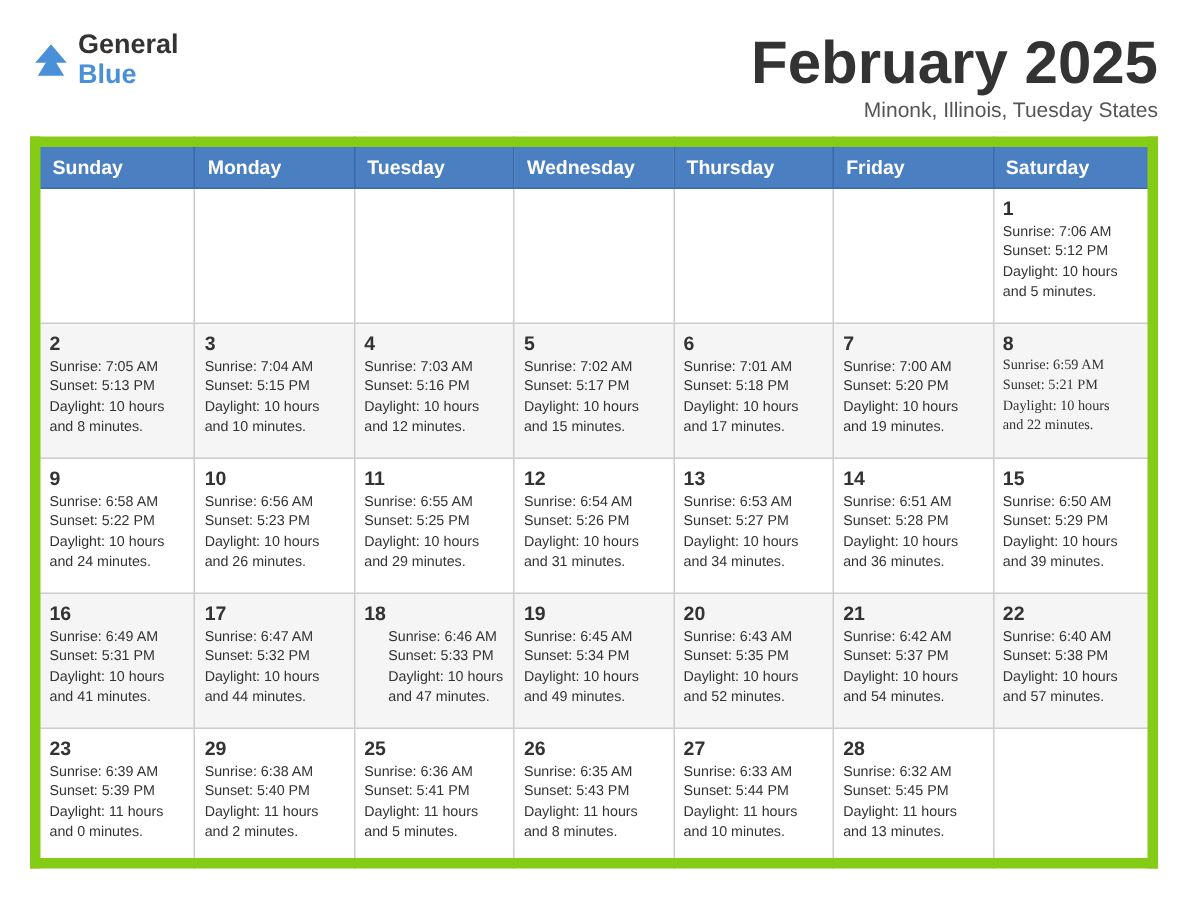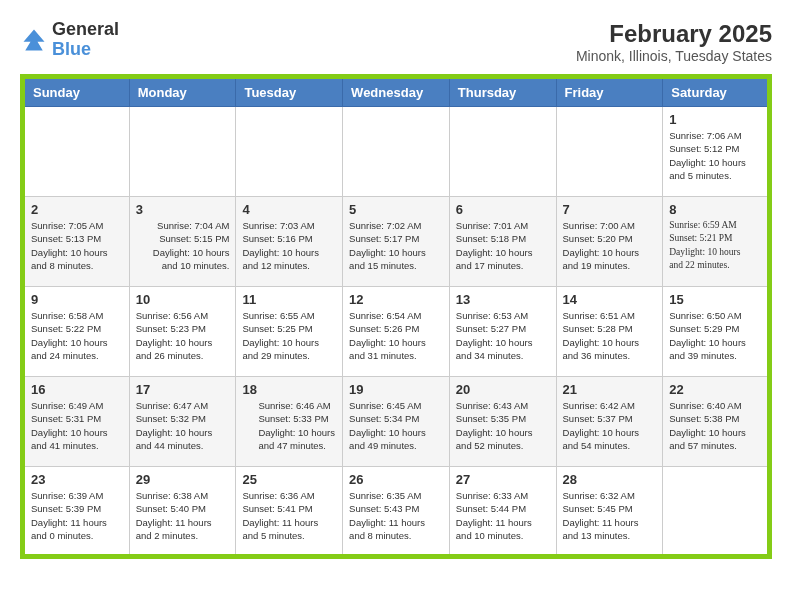--- a/index.html
+++ b/index.html
@@ -30,32 +30,32 @@
     .logo-general { color: #333; }
     .logo-blue { color: #4a90d9; }
     .logo-icon {
       width: 28px;
       height: 28px;
     }
     .title-area {
       text-align: right;
     }
     .month-title {
-      font-size: 24px;
+      font-size: 40px;
       font-weight: bold;
       color: #333;
     }
     .location {
       font-size: 14px;
       color: #555;
     }
     .calendar {
       width: 100%;
       border-collapse: collapse;
-      border: 5px solid #84cc16;
+      border: 7px solid #84cc16;
     }
     .calendar th {
       background-color: #4a7fc1;
       color: #fff;
       font-size: 13px;
       font-weight: bold;
       padding: 6px 8px;
       text-align: left;
       border: 1px solid #3a6aaa;
     }
@@ -136,21 +136,21 @@
       <tr>
         <td>
           <span class="day-number">2</span>
           <div class="day-info" style="white-space: pre-line;">Sunrise: 7:05 AM
 Sunset: 5:13 PM
 Daylight: 10 hours
 and 8 minutes.</div>
         </td>
         <td>
           <span class="day-number">3</span>
-          <div class="day-info" style="white-space: pre-line; text-align: right;">Sunrise: 7:04 AM
+          <div class="day-info" style="white-space: pre-line;">Sunrise: 7:04 AM
 Sunset: 5:15 PM
 Daylight: 10 hours
 and 10 minutes.</div>
         </td>
         <td>
           <span class="day-number">4</span>
           <div class="day-info" style="white-space: pre-line;">Sunrise: 7:03 AM
 Sunset: 5:16 PM
 Daylight: 10 hours
 and 12 minutes.</div>

